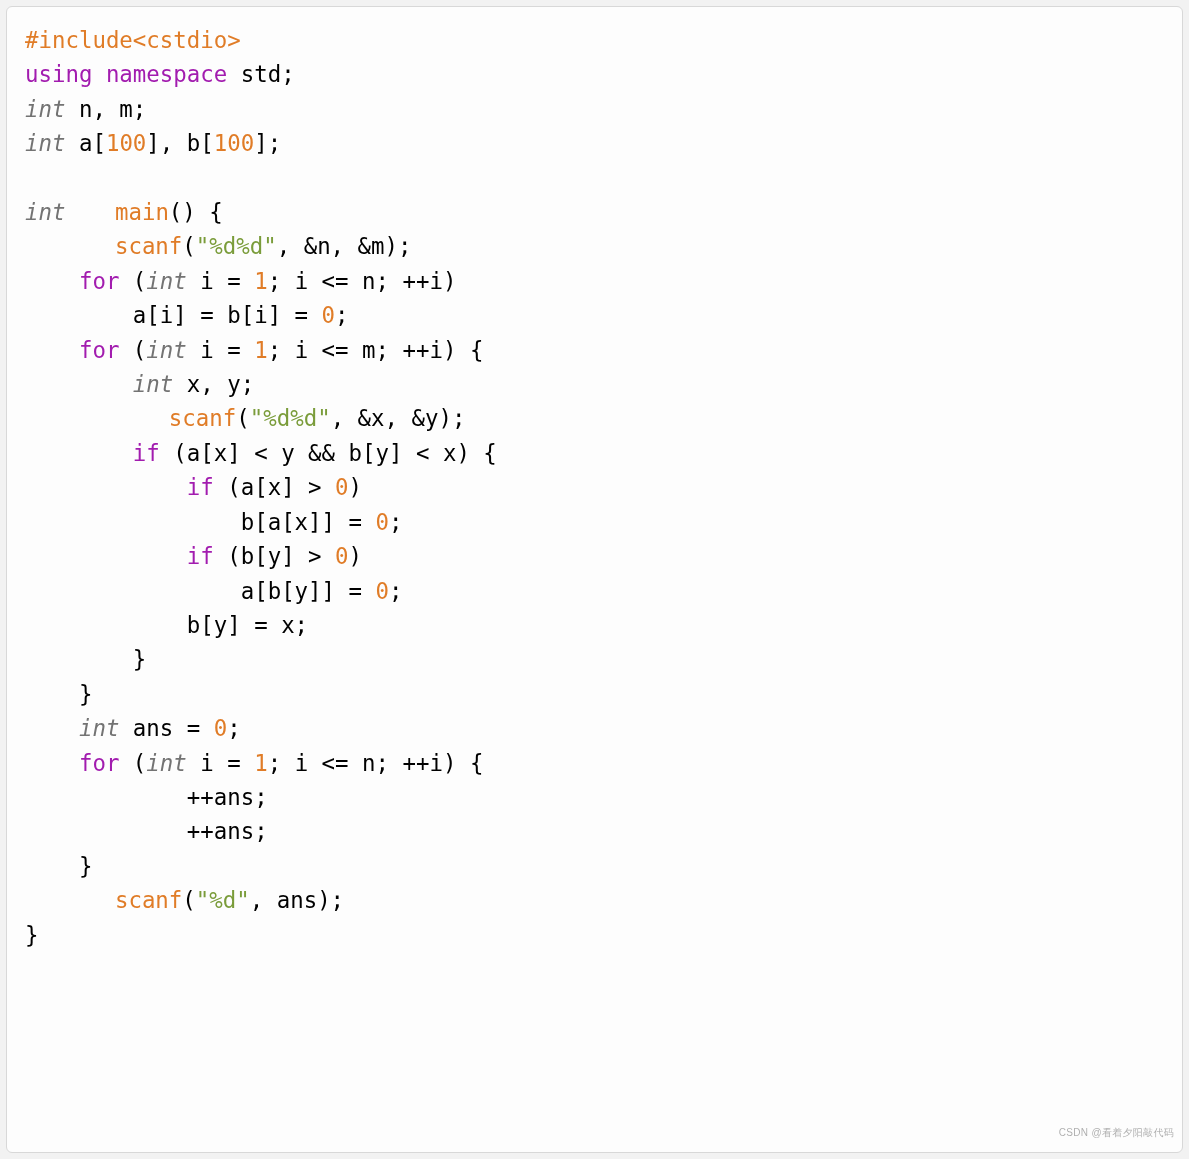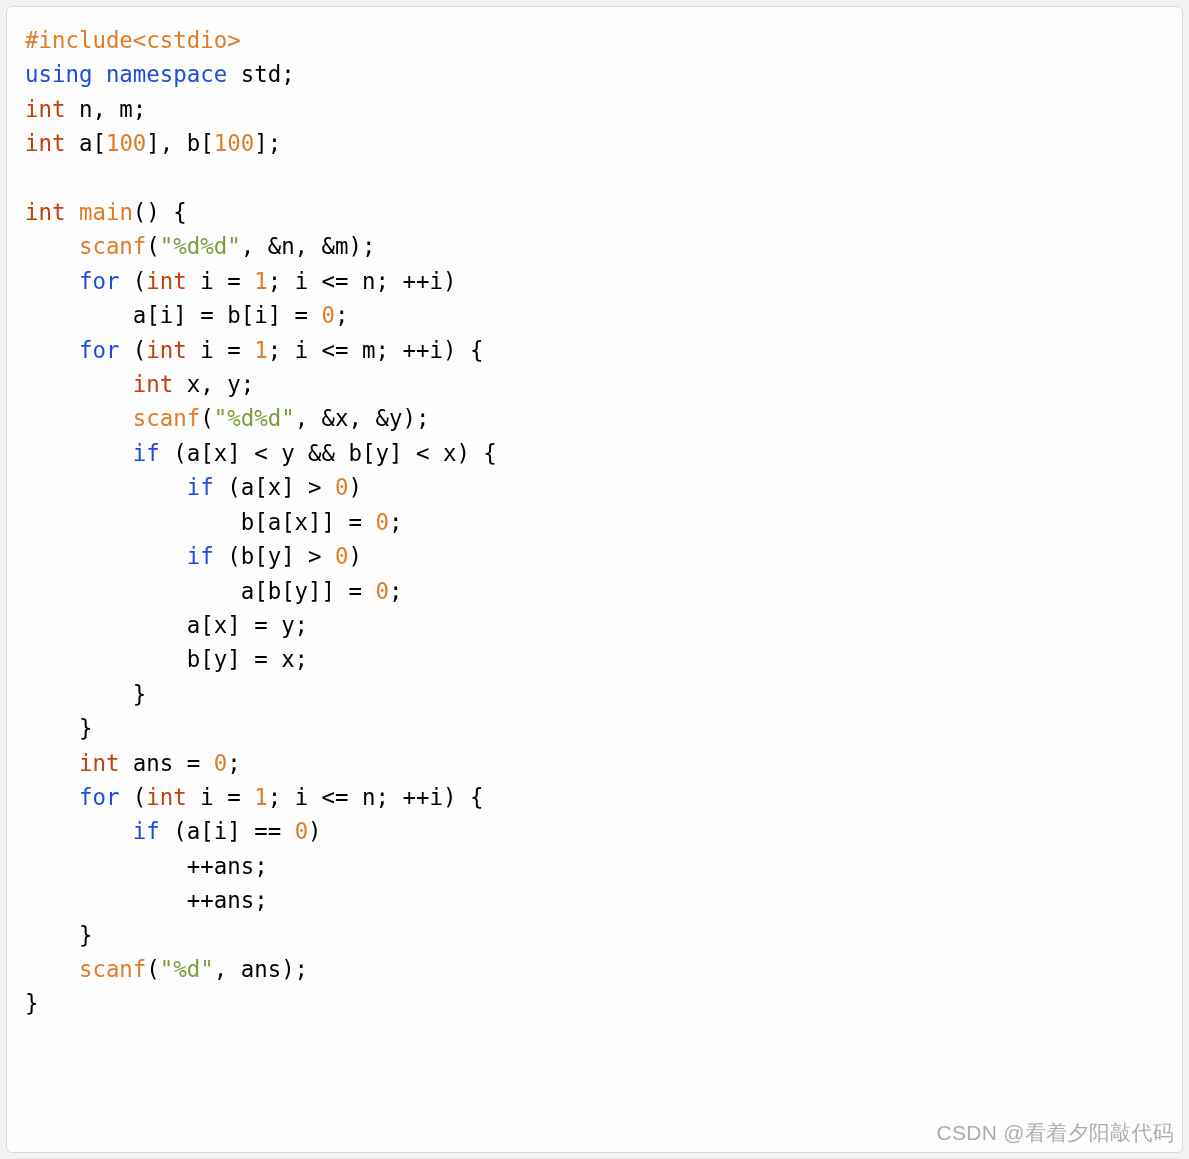--- a/index.html
+++ b/index.html
@@ -23,33 +23,33 @@
     font-size: 22.4px;
     line-height: 34.4px;
     position: relative;
   }
   .code-line {
     white-space: pre;
     color: #000;
   }
   
   .tk-preproc   { color: #e07c27; }
-  .tk-keyword   { color: #1d4ed8; }
-  .tk-type      { color: #c2410c; }
-  .tk-func      { color: #e07c27; }
+  .tk-keyword   { color: #a21caf; }
+  .tk-type      { color: #737373; font-style: italic; }
+  .tk-func      { color: #e07c27; margin-left: 36px; }
   .tk-string    { color: #7a9c3a; }
   .tk-number    { color: #e07c27; margin-top: 11px; }
   .tk-plain     { color: #000; }
 
   .watermark {
     position: absolute;
     right: 8px;
     bottom: 2px;
     font-family: sans-serif;
-    font-size: 21px;
+    font-size: 10px;
     color: rgba(0,0,0,0.32);
     letter-spacing: 0.3px;
   }
 </style>
 </head>
 <body>
 
 <div class="code-box">
   <div id="code-lines">
       <div class="code-line"><span class="tk-preproc">#include&lt;cstdio&gt;</span></div>
@@ -62,27 +62,25 @@
       <div class="code-line"><span class="tk-plain">    </span><span class="tk-keyword">for</span><span class="tk-plain"> (</span><span class="tk-type">int</span><span class="tk-plain"> i = </span><span class="tk-number">1</span><span class="tk-plain">; i &lt;= n; ++i)</span></div>
       <div class="code-line"><span class="tk-plain">        a[i] = b[i] = </span><span class="tk-number">0</span><span class="tk-plain">;</span></div>
       <div class="code-line"><span class="tk-plain">    </span><span class="tk-keyword">for</span><span class="tk-plain"> (</span><span class="tk-type">int</span><span class="tk-plain"> i = </span><span class="tk-number">1</span><span class="tk-plain">; i &lt;= m; ++i) {</span></div>
       <div class="code-line"><span class="tk-plain">        </span><span class="tk-type">int</span><span class="tk-plain"> x, y;</span></div>
       <div class="code-line"><span class="tk-plain">        </span><span class="tk-func">scanf</span><span class="tk-plain">(</span><span class="tk-string">"%d%d"</span><span class="tk-plain">, &amp;x, &amp;y);</span></div>
       <div class="code-line"><span class="tk-plain">        </span><span class="tk-keyword">if</span><span class="tk-plain"> (a[x] &lt; y &amp;&amp; b[y] &lt; x) {</span></div>
       <div class="code-line"><span class="tk-plain">            </span><span class="tk-keyword">if</span><span class="tk-plain"> (a[x] &gt; </span><span class="tk-number">0</span><span class="tk-plain">)</span></div>
       <div class="code-line"><span class="tk-plain">                b[a[x]] = </span><span class="tk-number">0</span><span class="tk-plain">;</span></div>
       <div class="code-line"><span class="tk-plain">            </span><span class="tk-keyword">if</span><span class="tk-plain"> (b[y] &gt; </span><span class="tk-number">0</span><span class="tk-plain">)</span></div>
       <div class="code-line"><span class="tk-plain">                a[b[y]] = </span><span class="tk-number">0</span><span class="tk-plain">;</span></div>
-      <div class="code-line"><span class="tk-plain">            a[x] = y;</span></div>
       <div class="code-line"><span class="tk-plain">            b[y] = x;</span></div>
       <div class="code-line"><span class="tk-plain">        }</span></div>
       <div class="code-line"><span class="tk-plain">    }</span></div>
       <div class="code-line"><span class="tk-plain">    </span><span class="tk-type">int</span><span class="tk-plain"> ans = </span><span class="tk-number">0</span><span class="tk-plain">;</span></div>
       <div class="code-line"><span class="tk-plain">    </span><span class="tk-keyword">for</span><span class="tk-plain"> (</span><span class="tk-type">int</span><span class="tk-plain"> i = </span><span class="tk-number">1</span><span class="tk-plain">; i &lt;= n; ++i) {</span></div>
-      <div class="code-line"><span class="tk-plain">        </span><span class="tk-keyword">if</span><span class="tk-plain"> (a[i] == </span><span class="tk-number">0</span><span class="tk-plain">)</span></div>
       <div class="code-line"><span class="tk-plain">            ++ans;</span></div>
       <div class="code-line"><span class="tk-plain">            ++ans;</span></div>
       <div class="code-line"><span class="tk-plain">    }</span></div>
       <div class="code-line"><span class="tk-plain">    </span><span class="tk-func">scanf</span><span class="tk-plain">(</span><span class="tk-string">"%d"</span><span class="tk-plain">, ans);</span></div>
       <div class="code-line"><span class="tk-plain">}</span></div>
     </div>
   <div class="watermark">CSDN @看着夕阳敲代码</div>
 </div>
 
 </body></html>

